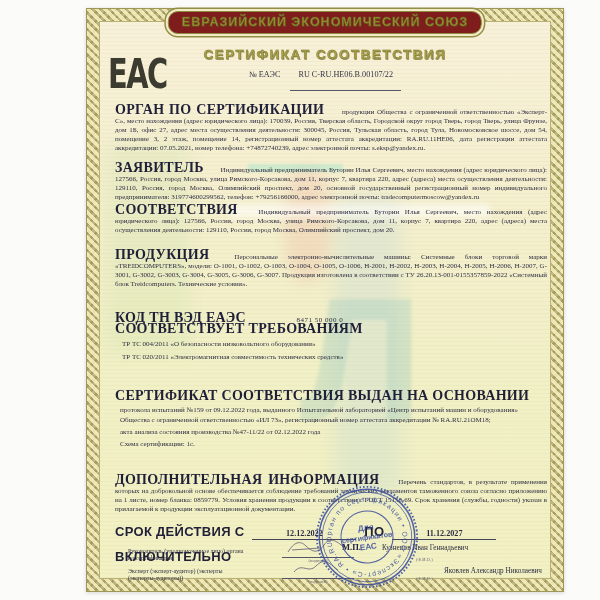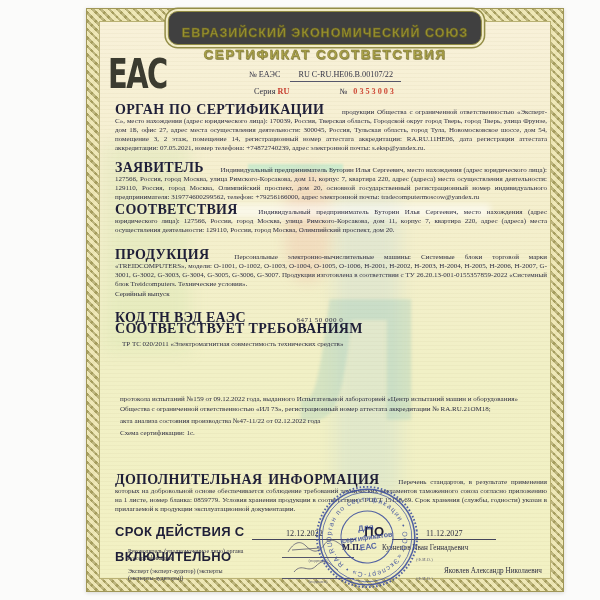--- a/index.html
+++ b/index.html
@@ -17,48 +17,48 @@
   .wm{position:absolute;pointer-events:none;}
   .wm-glyph{left:200px;top:250px;font-family:"Liberation Sans",sans-serif;font-weight:700;font-size:175px;line-height:175px;color:rgba(135,195,185,0.26);filter:blur(1.5px);}
   .wm-pink{left:185px;top:145px;width:45px;height:115px;background:rgba(235,150,140,0.20);border-radius:40%;filter:blur(7px);}
   .wm-blue{left:235px;top:175px;width:65px;height:300px;background:rgba(140,195,230,0.16);filter:blur(9px);}
   .wm-green{left:5px;top:120px;width:85px;height:210px;background:rgba(175,215,145,0.16);filter:blur(9px);}
   .wm-fade{left:130px;top:182px;width:260px;height:14px;background:rgba(255,255,255,0.55);filter:blur(3px);}
   .wm-hl{left:148px;top:142px;width:95px;height:8px;background:rgba(135,230,200,0.35);filter:blur(1px);}
 
   .layer{position:absolute;inset:0;z-index:2;}
   .band{position:absolute;top:3px;left:50%;transform:translateX(-50%);white-space:nowrap;
-    padding:14px 13px 4px;border:1.5px solid #8f8a42;border-radius:10px;background:#404040;
+    padding:3px 13px 4px;border:1.5px solid #8f8a42;border-radius:10px;background:#7f1d1d;
     box-shadow:0 0 0 2px #f2ecc6,0 0 0 3.5px #938d46;
     font-family:"Liberation Sans",sans-serif;font-weight:700;font-size:12.5px;letter-spacing:1px;
     color:#99922f;-webkit-text-stroke:0.5px #6a6426;text-shadow:0.7px 0.7px 0 rgba(90,85,30,0.55);}
   .eac{position:absolute;left:22px;top:44px;font-family:"DejaVu Sans",sans-serif;font-weight:700;
     font-size:37px;line-height:40px;letter-spacing:-2px;color:#3b3b30;transform:scale(0.78,1.12);transform-origin:left top;}
   .cert-title{position:absolute;top:39px;left:0;width:100%;text-align:center;
     font-family:"Liberation Sans",sans-serif;font-weight:700;font-size:13.5px;letter-spacing:1.5px;
     color:#aaa248;-webkit-text-stroke:0.4px #7a7430;text-shadow:0.8px 0.8px 0 rgba(106,100,38,0.6);}
   .num-line{position:absolute;top:62px;left:0;width:100%;text-align:center;font-size:8.2px;color:#343446;}
-  .num-line .val{border-bottom:0.7px solid #56566a;padding:0 8px 2px;margin-left:8px;}
+  .num-line .val{border-bottom:0.7px solid #56566a;padding:0 8px 11px;margin-left:8px;}
   .series-line{position:absolute;top:79px;left:0;width:100%;text-align:center;font-size:8.2px;color:#343446;}
   .red{color:#c63a2c;font-weight:700;}
   .serial{color:#cf4a38;font-weight:700;letter-spacing:2px;margin-left:4px;}
   .ser-gap{display:inline-block;width:46px;}
 
   .sec{position:absolute;left:29px;width:432px;font-size:7px;line-height:8.9px;color:#2e2e42;text-align:justify;}
   .lbl{font-weight:700;font-size:14px;color:#1f1f38;letter-spacing:0.3px;margin-right:15px;}
   .s-org{top:91px;} .s-app{top:149px;} .s-man{top:191px;} .s-prod{top:236px;}
   .serialnote{display:block;text-align:left;margin-top:1.5px;}
   .s-tnved{top:299px;text-align:left;} .s-tnved .val{margin-left:34px;letter-spacing:0.5px;}
   .s-req{top:317px;text-align:left;} .s-req .line{margin:3px 0 0 7px;line-height:10.5px;}
   .s-basis{top:384px;text-align:left;} .s-basis .line{margin:2px 0 1px 5px;line-height:10px;}
   .s-add{top:461px;}
   .s-valid{top:514px;text-align:left;font-family:"Liberation Sans",sans-serif;}
   .s-valid .vl{font-weight:700;font-size:13px;color:#1f1f38;letter-spacing:0.3px;}
   .s-valid .date{display:inline-block;width:104px;text-align:center;border-bottom:0.8px solid #44445a;
-     font-family:"Liberation Serif",serif;font-size:8.2px;color:#2e2e42;margin:8px 6px;}
+     font-family:"Liberation Serif",serif;font-size:8.2px;color:#2e2e42;margin:8px 6px;font-weight:bold;}
   .s-valid .incl{margin-top:5px;}
 
   .sig-role{position:absolute;left:42px;width:118px;font-size:6px;line-height:7px;color:#2e2e42;}
   .sr1{top:540px;} .sr2{top:560px;}
   .sig-line{position:absolute;width:72px;border-top:0.8px solid #55556a;}
   .sl1{left:196px;top:549px;} .sl2{left:196px;top:570px;}
   .sig-note{position:absolute;width:72px;text-align:center;font-size:4.6px;color:#6a6a78;}
   .sn1{left:196px;top:550px;} .sn2{left:196px;top:571px;}
   .sig-name{position:absolute;left:296px;width:160px;font-size:7.2px;color:#2e2e42;}
   .nm1{top:536px;} .nm2{top:559px;text-align:right;}
@@ -90,60 +90,54 @@
       <div class="band">
         <span>ЕВРАЗИЙСКИЙ ЭКОНОМИЧЕСКИЙ СОЮЗ</span>
       </div>
       <div class="eac">ЕАС</div>
       <div class="cert-title">СЕРТИФИКАТ СООТВЕТСТВИЯ</div>
 
       <div class="num-line">
         <span>№ ЕАЭС</span>
         <span class="val">RU C-RU.HE06.B.00107/22</span>
       </div>
-      <div class="series-line">
-        <span>Серия</span>
-        <span class="red">RU</span>
-        <span class="ser-gap"></span>
-        <span>№</span>
-        <span class="serial">0353003</span>
-      </div>
 
       <p class="sec s-org">
         <span class="lbl">ОРГАН ПО СЕРТИФИКАЦИИ</span>
         <span>продукции Общества с ограниченной ответственностью «Эксперт-С», место нахождения (адрес юридического лица): 170039, Россия, Тверская область, Городской округ город Тверь, город Тверь, улица Фрунзе, дом 1Б, офис 27, адрес места осуществления деятельности: 300045, Россия, Тульская область, город Тула, Новомосковское шоссе, дом 54, помещение 3, 2 этаж, помещение 14, регистрационный номер аттестата аккредитации: RA.RU.11НЕ06, дата регистрации аттестата аккредитации: 07.05.2021, номер телефона: +74872740239, адрес электронной почты: s.eksp@yandex.ru.</span>
       </p>
 
       <p class="sec s-app">
         <span class="lbl">ЗАЯВИТЕЛЬ</span>
         <span>Индивидуальный предприниматель Буторин Илья Сергеевич, место нахождения (адрес юридического лица): 127566, Россия, город Москва, улица Римского-Корсакова, дом 11, корпус 7, квартира 220, адрес (адреса) места осуществления деятельности: 129110, Россия, город Москва, Олимпийский проспект, дом 20, основной государственный регистрационный номер индивидуального предпринимателя: 319774600299562, телефон: +79256166000, адрес электронной почты: tradecomputermoscow@yandex.ru</span>
       </p>
 
       <p class="sec s-man">
         <span class="lbl">СООТВЕТСТВИЯ</span>
         <span>Индивидуальный предприниматель Буторин Илья Сергеевич, место нахождения (адрес юридического лица): 127566, Россия, город Москва, улица Римского-Корсакова, дом 11, корпус 7, квартира 220, адрес (адреса) места осуществления деятельности: 129110, Россия, город Москва, Олимпийский проспект, дом 20.</span>
       </p>
 
       <p class="sec s-prod">
         <span class="lbl">ПРОДУКЦИЯ</span>
         <span>Персональные электронно-вычислительные машины: Системные блоки торговой марки «TREIDCOMPUTERS», модели: O-1001, O-1002, O-1003, O-1004, O-1005, O-1006, H-2001, H-2002, H-2003, H-2004, H-2005, H-2006, H-2007, G-3001, G-3002, G-3003, G-3004, G-3005, G-3006, G-3007. Продукция изготовлена в соответствии с ТУ 26.20.13-001-0155357859-2022 «Системный блок Treidcomputers. Технические условия».</span>
-        <span class="serialnote">Серийный выпуск</span>
       </p>
 
       <p class="sec s-tnved">
         <span class="lbl">КОД ТН ВЭД ЕАЭС</span>
         <span class="val">8471 50 000 0</span>
       </p>
 
       <div class="sec s-req">
         <span class="lbl">СООТВЕТСТВУЕТ ТРЕБОВАНИЯМ</span>
+        <div class="line">ТР ТС 004/2011 «О безопасности низковольтного оборудования»</div>
         <div class="line">ТР ТС 020/2011 «Электромагнитная совместимость технических средств»</div>
       </div>
 
       <div class="sec s-basis">
+        <span class="lbl">СЕРТИФИКАТ СООТВЕТСТВИЯ  ВЫДАН НА ОСНОВАНИИ</span>
         <div class="line">протокола испытаний №159 от 09.12.2022 года, выданного Испытательной лабораторией «Центр испытаний машин и оборудования» Общества с ограниченной ответственностью «ИЛ 73», регистрационный номер аттестата аккредитации № RA.RU.21ОМ18;</div>
         <div class="line">акта анализа состояния производства №47-11/22 от 02.12.2022 года</div>
         <div class="line">Схема сертификации: 1с.</div>
       </div>
 
       <p class="sec s-add">
         <span class="lbl">ДОПОЛНИТЕЛЬНАЯ ИНФОРМАЦИЯ</span>
         <span>Перечень стандартов, в результате применения которых на добровольной основе обеспечивается соблюдение требований технических регламентов таможенного союза согласно приложению на 1 листе, номер бланка: 0859779. Условия хранения продукции в соответствии с ГОСТ 15150-69. Срок хранения (службы, годности) указан в прилагаемой к продукции эксплуатационной документации.</span>
       </p>
 

